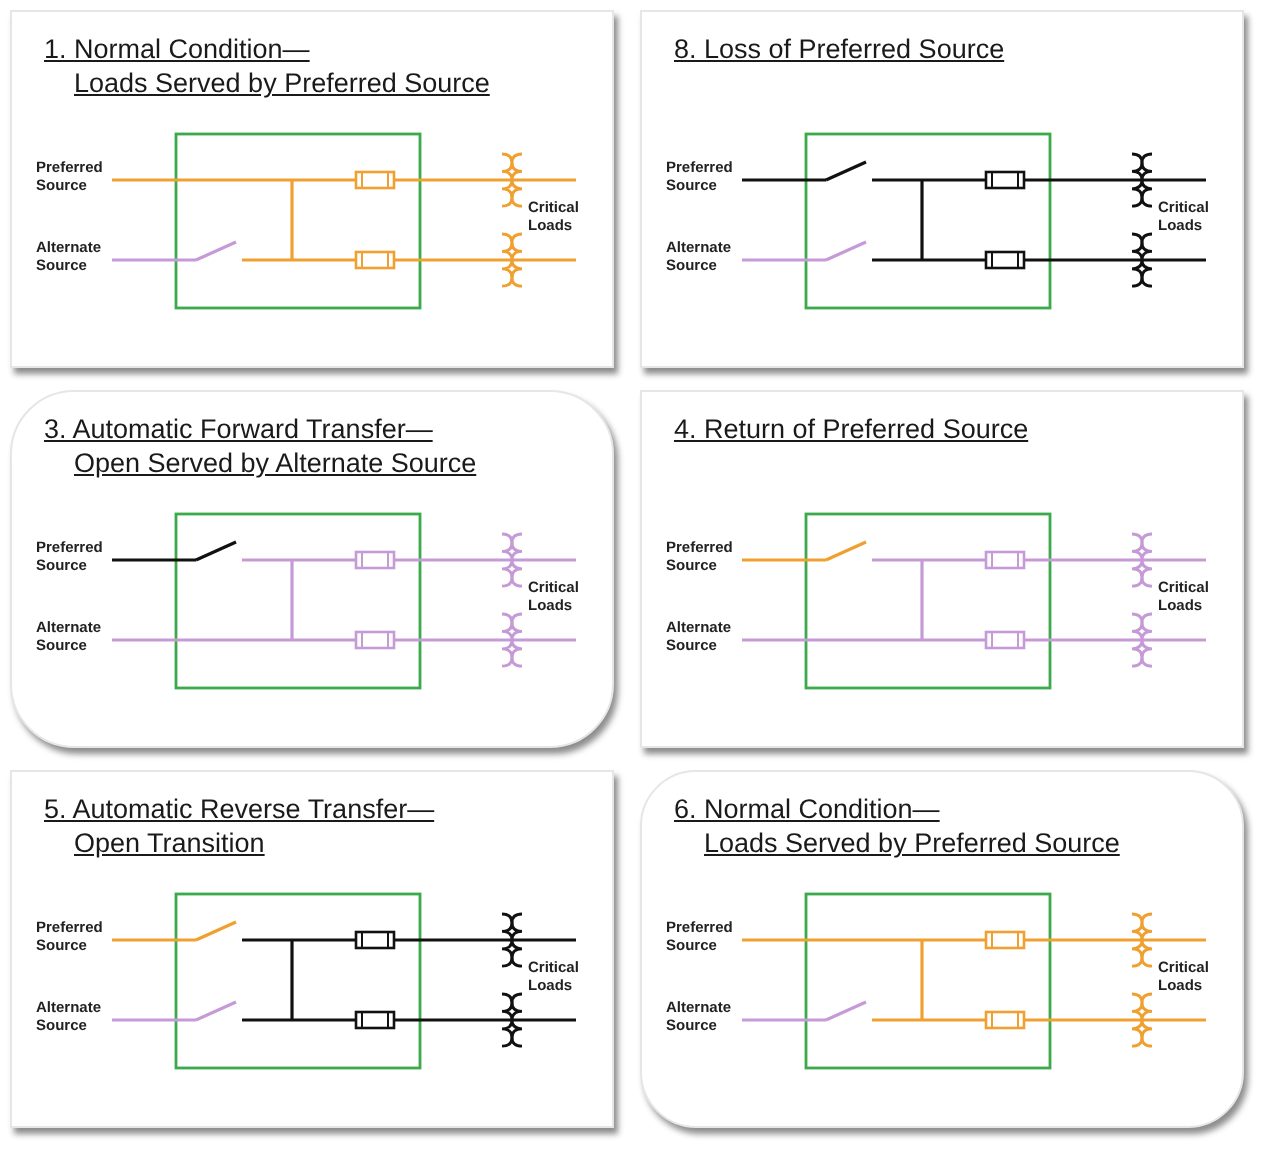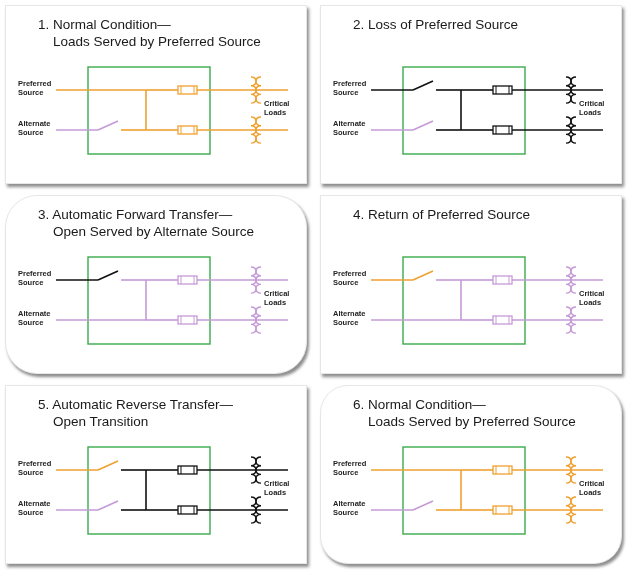--- a/index.html
+++ b/index.html
@@ -3,22 +3,22 @@
 <meta charset="utf-8">
 <style>
   html, body { margin: 0; padding: 0; background: #ffffff; }
   body { width: 631px; height: 578px; position: relative; overflow: hidden; font-family: "Liberation Sans", sans-serif; }
   .panel {
     position: absolute; width: 300px; height: 177px; background: #ffffff;
     border: 1px solid #e6e6e6;
     box-shadow: 2px 3px 3px rgba(0,0,0,0.45);
   }
   .panel-title {
-    position: absolute; left: 32px; top: 10px; font-size: 13.5px; line-height: 17px;
-    color: #1a1a1a; white-space: pre;
+    position: absolute; left: 16px; top: 10px; font-size: 13.5px; line-height: 17px;
+    color: #1a1a1a; white-space: pre; text-decoration: underline;
   }
   .panel-title .l2 { display: block; padding-left: 15px; }
   .panel svg { position: absolute; left: 0; top: 0; }
   .lbl { position: absolute; font-size: 7.5px; font-weight: bold; line-height: 9px; color: #222; }
 </style>
 </head>
 <body>
 
 <div id="panels">
   <div class="panel" style="left:5px;top:5px;">
@@ -52,21 +52,21 @@
         <line x1="140" y1="124" x2="172" y2="124" stroke="#f0a030" stroke-width="1.6" stroke-linecap="butt"></line>
         <rect x="172" y="120" width="19" height="8" fill="#fff" stroke="#f0a030" stroke-width="1.3"></rect>
         <line x1="175" y1="120" x2="175" y2="128" stroke="#f0a030" stroke-width="1"></line>
         <line x1="188" y1="120" x2="188" y2="128" stroke="#f0a030" stroke-width="1"></line>
         <line x1="191" y1="124" x2="282" y2="124" stroke="#f0a030" stroke-width="1.6" stroke-linecap="butt"></line>
         <path d="M245 111 q5 0 5 4.35 q0 4.35 -5 4.35 q5 0 5 4.35 q0 4.35 -5 4.35 q5 0 5 4.35 q0 4.35 -5 4.35" fill="none" stroke="#f0a030" stroke-width="1.4"></path>
         <path d="M255 111 q-5 0 -5 4.35 q0 4.35 5 4.35 q-5 0 -5 4.35 q0 4.35 5 4.35 q-5 0 -5 4.35 q0 4.35 5 4.35" fill="none" stroke="#f0a030" stroke-width="1.4"></path>
       </svg>
     </div>
   <div class="panel" style="left:320px;top:5px;">
-      <div class="panel-title"><span>2. Loss of Preferred Source</span><span class="l2"></span></div>
+      <div class="panel-title"><span>8. Loss of Preferred Source</span><span class="l2"></span></div>
       <div class="lbl" style="left: 12px; top: 73px;">
         <div>Preferred</div>
         <div>Source</div>
       </div>
       <div class="lbl" style="left: 12px; top: 113px;">
         <div>Alternate</div>
         <div>Source</div>
       </div>
       <div class="lbl" style="left: 258px; top: 93px;">
         <div>Critical</div>

